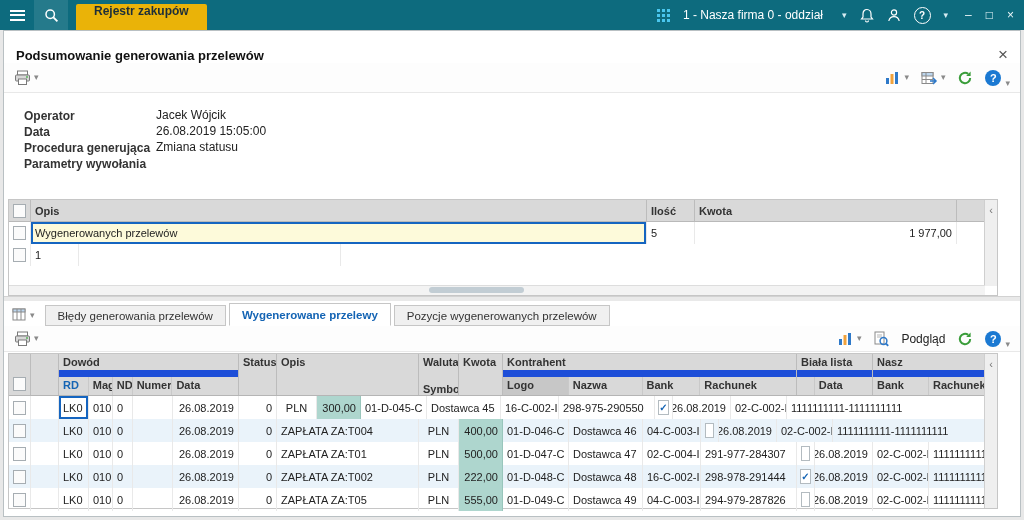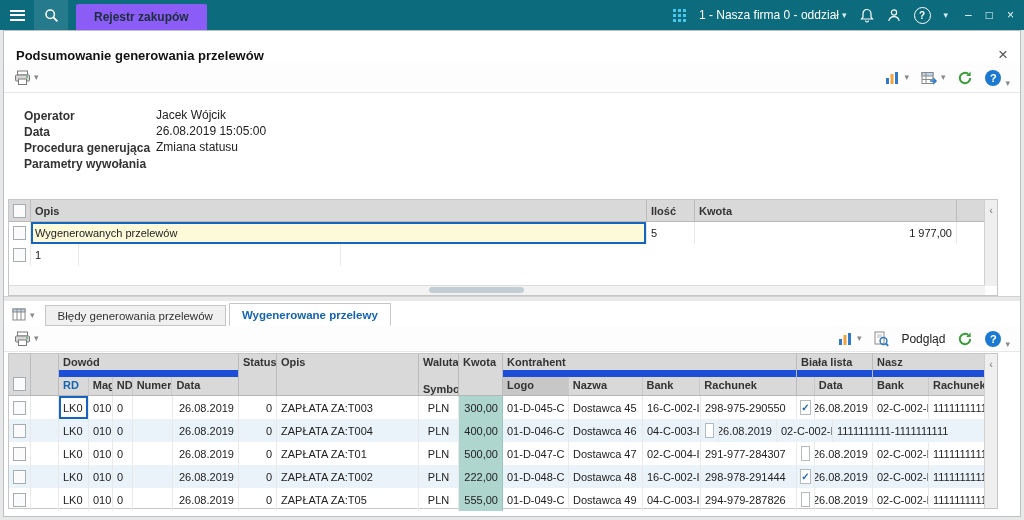--- a/index.html
+++ b/index.html
@@ -4,26 +4,26 @@
 <style>
   html,body{margin:0;padding:0}
   body{width:1024px;height:520px;position:relative;overflow:hidden;background:#e8e8e8;
        font-family:"Liberation Sans",sans-serif;font-size:12px;color:#222;-webkit-font-smoothing:antialiased}
 
   
   .topbar{position:absolute;top:0;left:0;right:0;height:30px;background:#0d6b7e;display:flex;align-items:center;color:#fff}
   .tb-btn{width:34px;height:30px;display:flex;align-items:center;justify-content:center;cursor:pointer}
   .tb-btn.search{background:rgba(255,255,255,.10)}
   .hamburger i{display:block;width:15px;height:2px;background:#fff;margin:2.5px 0}
-  .tb-tab{height:26px;margin-top:4px;margin-left:8px;background:#8b5cf6;color:#1c2e3a;font-weight:bold;
-          display:flex;align-items:center;padding:0 18px;border-radius:2px 2px 0 0;cursor:pointer}
+  .tb-tab{height:26px;margin-top:4px;margin-left:8px;background:#eab308;color:#1c2e3a;font-weight:bold;
+          display:flex;padding:0 18px;border-radius:2px 2px 0 0;cursor:pointer}
   .tb-right{margin-left:auto;display:flex;align-items:center;gap:13px;padding-right:10px}
   .dots{display:grid;grid-template-columns:repeat(3,3px);grid-gap:2px}
   .dots i{width:3px;height:3px;background:#4ac6ee}
-  .company{display:flex;align-items:center;gap:3px;cursor:pointer}
+  .company{display:flex;align-items:center;gap:19px;cursor:pointer}
   .chev{font-size:9px;color:#d7ecf2;line-height:1}
   .chev.gray{color:#8a8a8a}
   .qcircle{width:15px;height:15px;border:1.3px solid #fff;border-radius:50%;font-size:10px;font-weight:bold;
            display:flex;align-items:center;justify-content:center}
   .winctl{display:flex;gap:14px;margin-left:4px;color:#eaf6f9}
   .winctl span{cursor:pointer}
 
   
   .window{position:absolute;top:30px;left:3px;right:3px;bottom:3px;background:#fff;border:1px solid #b9c0c3}
   .win-title{height:32px;display:flex;align-items:flex-end;padding:0 12px;border-bottom:1px solid #e2e2e2}
@@ -273,20 +273,23 @@
         <line x1="9" y1="1" x2="9" y2="12" stroke="#8a8a8a"></line>
       </svg>
       <span class="chev gray">▾</span>
     </span>
     <div class="tab">
         <span>Błędy generowania przelewów</span>
       </div>
     <div class="tab active">
         <span>Wygenerowane przelewy</span>
       </div>
+    <div class="tab">
+        <span>Pozycje wygenerowanych przelewów</span>
+      </div>
   </div>
 
   <div class="toolbar t2">
     <span class="icon-btn" style="margin-left:0">
       <svg width="17" height="16" viewBox="0 0 17 16">
         <rect x="3.5" y="1" width="10" height="4" fill="#fff" stroke="#7a7a7a"></rect>
         <rect x="1.5" y="5" width="14" height="6" rx="1" fill="#d8d8d8" stroke="#7a7a7a"></rect>
         <rect x="4.5" y="9" width="8" height="5.5" fill="#fff" stroke="#7a7a7a"></rect>
         <circle cx="13" cy="7" r="0.9" fill="#4caf50"></circle>
       </svg>
@@ -385,21 +388,20 @@
         <div class="cell c-cb">
             <span class="cbx"></span>
           </div>
         <div class="cell c-ind"></div>
         <div class="cell c-rd selbox">LK0</div>
         <div class="cell c-mag">010</div>
         <div class="cell c-nd">0</div>
         <div class="cell c-num"></div>
         <div class="cell c-data ra">26.08.2019</div>
         <div class="cell c-st ra">0</div>
-        <div class="cell c-opis">ZAPŁATA ZA:T003</div>
         <div class="cell c-wal ce">PLN</div>
         <div class="cell c-kw ra kwbg">300,00</div>
         <div class="cell c-logo">01-D-045-C</div>
         <div class="cell c-naz">Dostawca 45</div>
         <div class="cell c-bank">16-C-002-I</div>
         <div class="cell c-rach">298-975-290550</div>
         <div class="cell c-wlc ce">
             <span class="wlbox">✓</span>
           </div>
         <div class="cell c-wld ra">26.08.2019</div>

